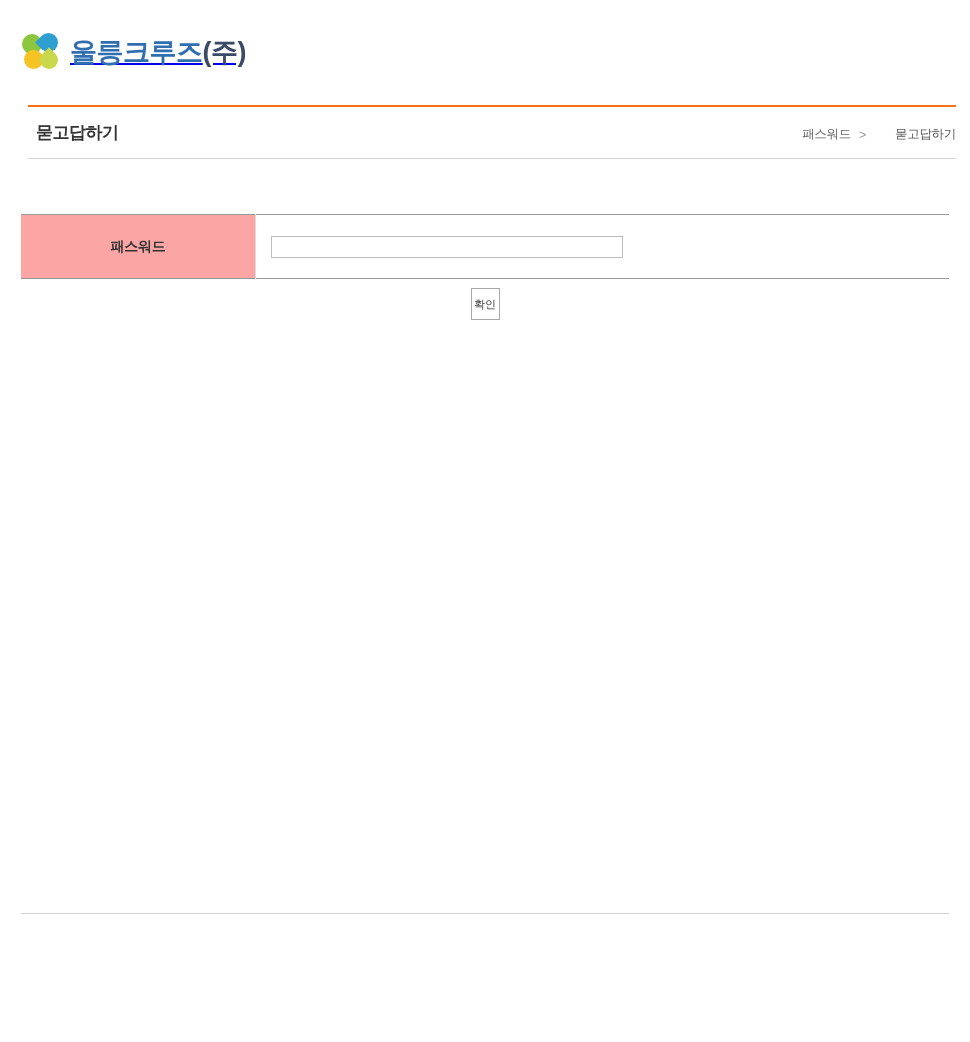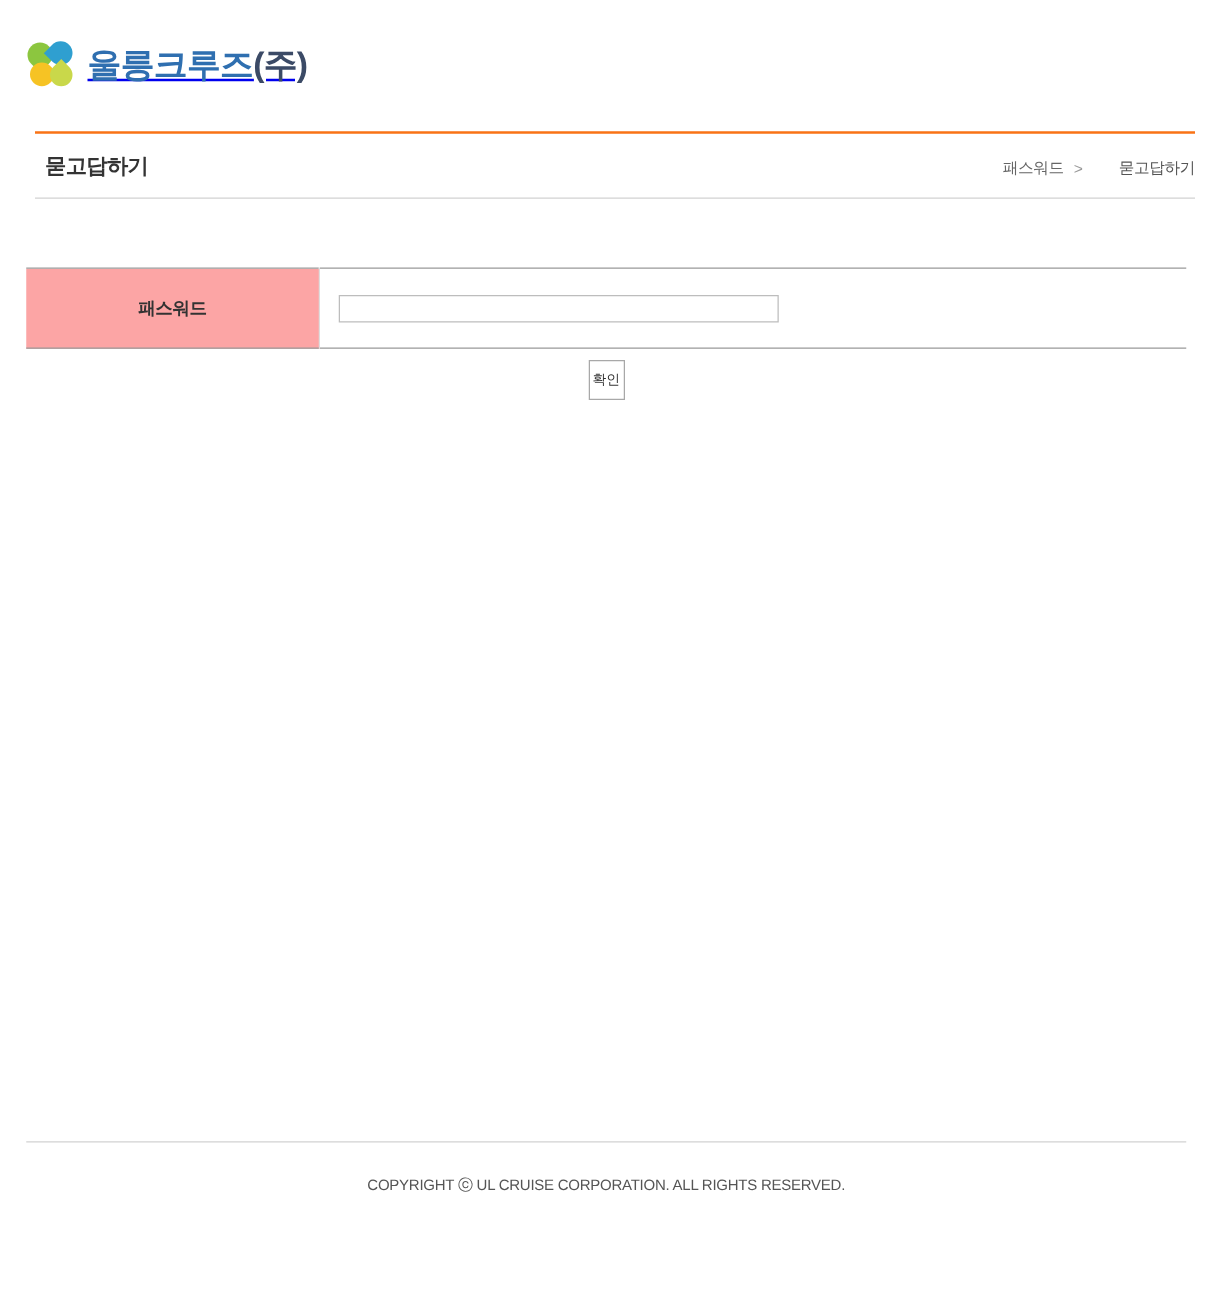--- a/index.html
+++ b/index.html
@@ -230,14 +230,13 @@
     </tbody>
   </table>
 
   <div class="btn-row">
     <button class="submit-btn" type="button">확인</button>
   </div>
 </div>
 
 <div class="footer">
   <div class="footer-line"></div>
-  <div class="copyright">COPYRIGHT ⓒ UL CRUISE CORPORATION. ALL RIGHTS RESERVED.</div>
 </div>
 
 </body></html>

